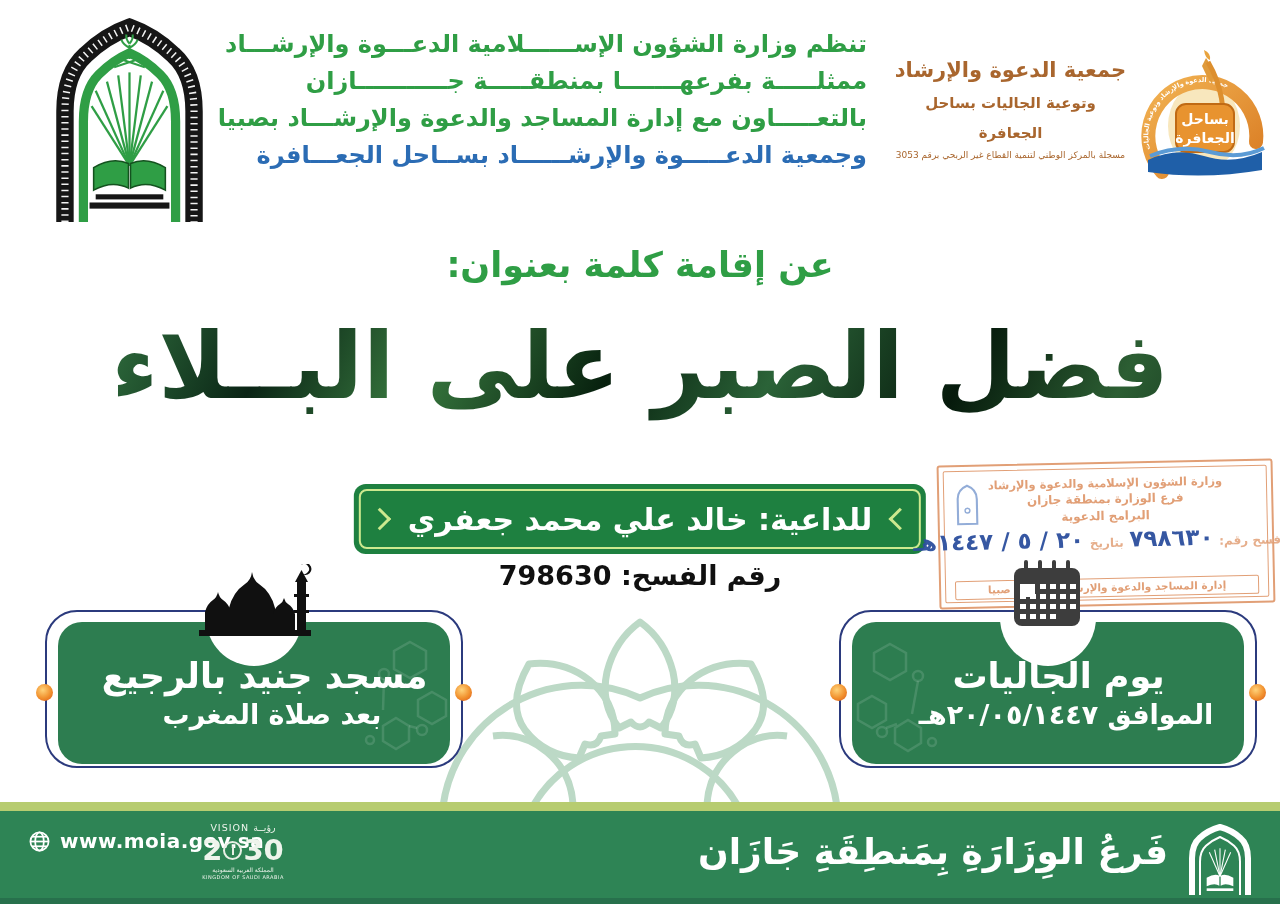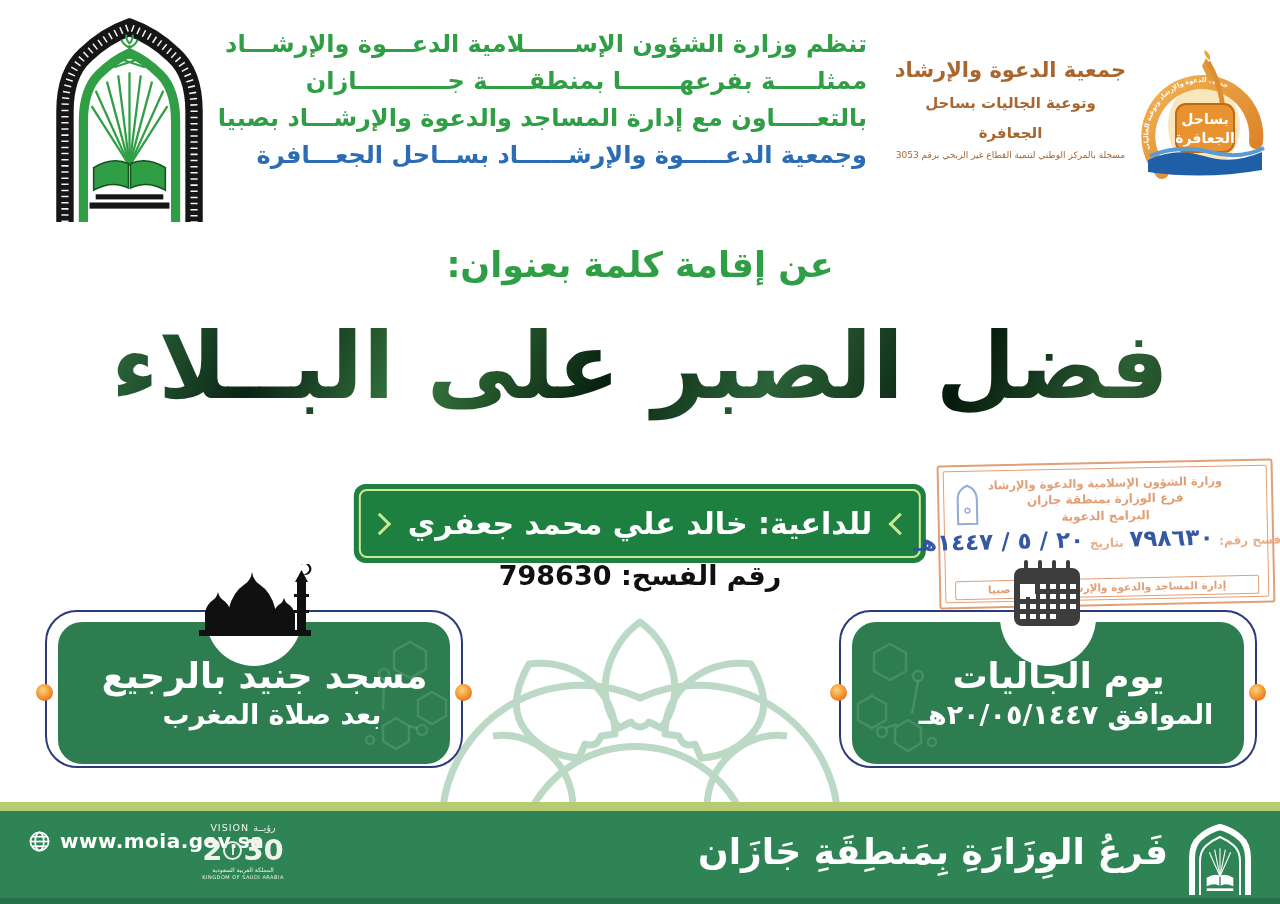--- a/index.html
+++ b/index.html
@@ -22,21 +22,21 @@
   .kicker{position:absolute;top:245px;left:0;width:100%;text-align:center;direction:rtl;
     font-size:35px;font-weight:bold;color:var(--accent-green,#2f9e45);}
   .title{
     position:absolute;top:282px;left:0;width:100%;text-align:center;direction:rtl;
     font-size:92px;font-weight:bold;line-height:170px;white-space:nowrap;
     background:linear-gradient(115deg,#081c0f 0%,#2e6b3c 10%,#0a2415 22%,#38793f 34%,#07200e 48%,#2b6338 60%,#061a0c 74%,#2c5e33 86%,#0a2313 100%);
     -webkit-background-clip:text;background-clip:text;color:transparent;-webkit-text-fill-color:transparent;
   }
   .ribbon{
     position:absolute;top:484px;left:50%;transform:translateX(-50%);
-    background:var(--ribbon-green,#1e8040);border-radius:12px;height:79px;
+    background:var(--ribbon-green,#1e8040);border-radius:12px;height:70px;
     display:flex;align-items:center;gap:14px;padding:0 18px;direction:rtl;
   }
   .ribbon::before{content:"";position:absolute;inset:5px;border:2px solid #cde98f;border-radius:8px;}
   .ribbon .txt{color:#fff;font-size:30px;font-weight:bold;white-space:nowrap;position:relative;padding:0 6px;}
   .chev{width:13px;height:13px;border-left:3px solid #cde98f;border-bottom:3px solid #cde98f;position:relative;}
   .chev.r{transform:rotate(45deg);}
   .chev.l{transform:rotate(225deg);}
   .permit{position:absolute;top:560px;left:0;width:100%;text-align:center;direction:rtl;
     font-size:27px;font-weight:bold;color:#101010;}
   

